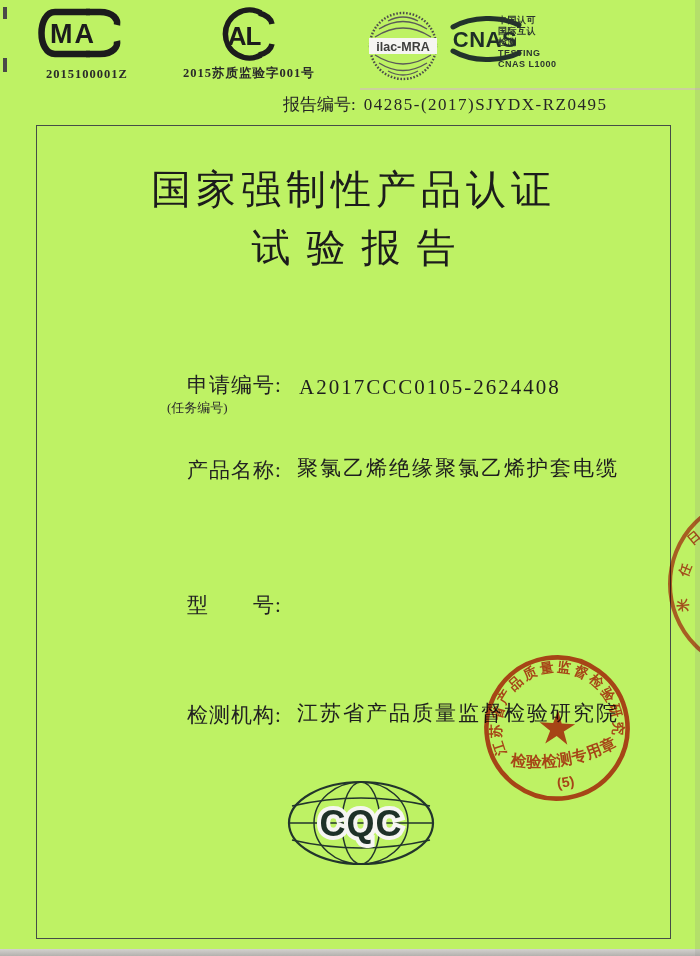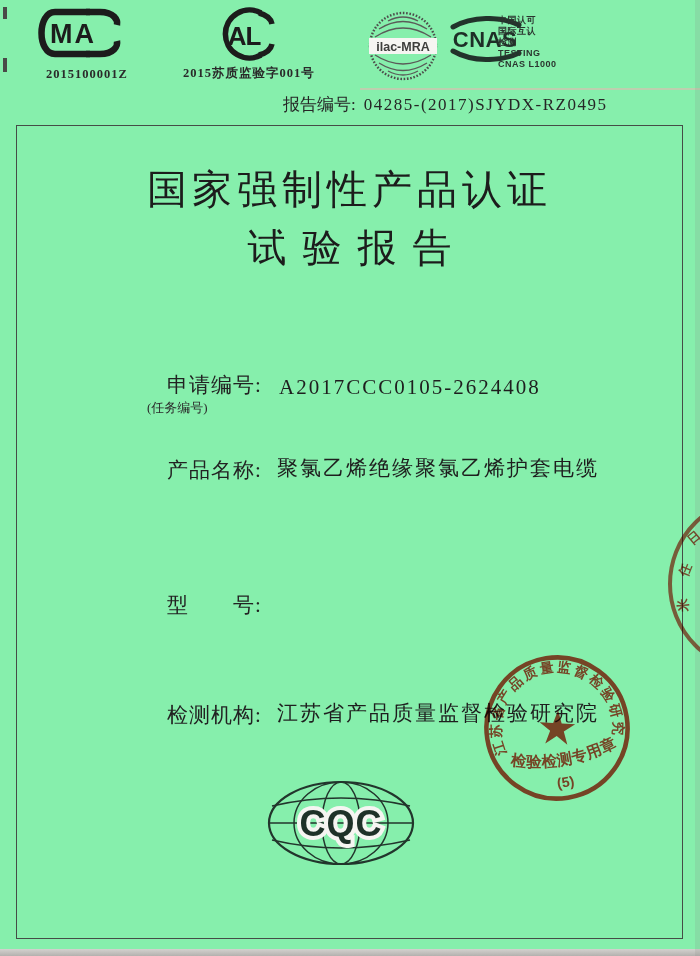--- a/index.html
+++ b/index.html
@@ -1,18 +1,18 @@
 <!DOCTYPE html>
 <html><head>
 <meta charset="utf-8">
 <style>
   html,body{margin:0;padding:0;background:#e9e8e6;}
   .page{
     position:relative;width:700px;height:956px;margin:0 auto;
-    background:#86efac;overflow:hidden;
+    background:#bef264;overflow:hidden;
     font-family:"Liberation Serif","DejaVu Serif",serif;color:#232323;
   }
   
   .edge-mark{position:absolute;background:#4a4a48;}
   .edge-mark.m1{left:3px;top:7px;width:4px;height:12px;}
   .edge-mark.m2{left:3px;top:58px;width:4px;height:14px;}
   .bottom-edge{position:absolute;left:0;bottom:0;width:700px;height:7px;
     background:linear-gradient(#d4d2cf,#b3b1ae);}
   .right-shade{position:absolute;right:0;top:0;width:5px;height:956px;background:rgba(140,138,132,.18);}
   .faint-line{position:absolute;left:360px;top:88px;width:340px;height:2px;background:#cfc6b0;opacity:.75;}
@@ -28,21 +28,21 @@
   .cnas-block{left:442px;top:16px;}
   .cnas-text{position:absolute;left:498px;top:15px;font-family:"Liberation Sans","DejaVu Sans",sans-serif;
     font-size:9px;font-weight:bold;line-height:11px;color:#2b352f;letter-spacing:.5px;}
   svg text{font-family:"Liberation Sans","DejaVu Sans",sans-serif;}
 
   
   .report-line{position:absolute;left:283px;top:93px;font-size:17px;color:#262626;white-space:nowrap;}
   .report-line .num{letter-spacing:1.5px;margin-left:8px;}
 
   
-  .doc-box{position:absolute;left:16px;top:125px;width:633px;height:812px;border:1.6px solid #454d47;padding-left:32px;}
+  .doc-box{position:absolute;left:36px;top:125px;width:633px;height:812px;border:1.6px solid #454d47;}
   .title1{position:absolute;left:0;top:36px;width:100%;text-align:center;
     font-size:40px;letter-spacing:5px;color:#1c1c1c;}
   .title2{position:absolute;left:0;top:95px;width:100%;text-align:center;
     font-size:39px;letter-spacing:16px;text-indent:16px;color:#1c1c1c;}
   .check-row{position:absolute;left:176px;top:189px;display:flex;gap:11px;
     font-size:18px;color:#2a2a2a;white-space:nowrap;}
   .check-item .mk{margin-right:2px;font-family:"DejaVu Sans",sans-serif;font-size:17px;}
   .field-label{position:absolute;font-size:21px;color:#222;letter-spacing:1px;white-space:nowrap;margin-left:20px;}
   .field-sub{position:absolute;font-size:13px;color:#2c2c2c;white-space:nowrap;}
   .field-value{position:absolute;font-size:21px;color:#1e1e1e;white-space:nowrap;}

